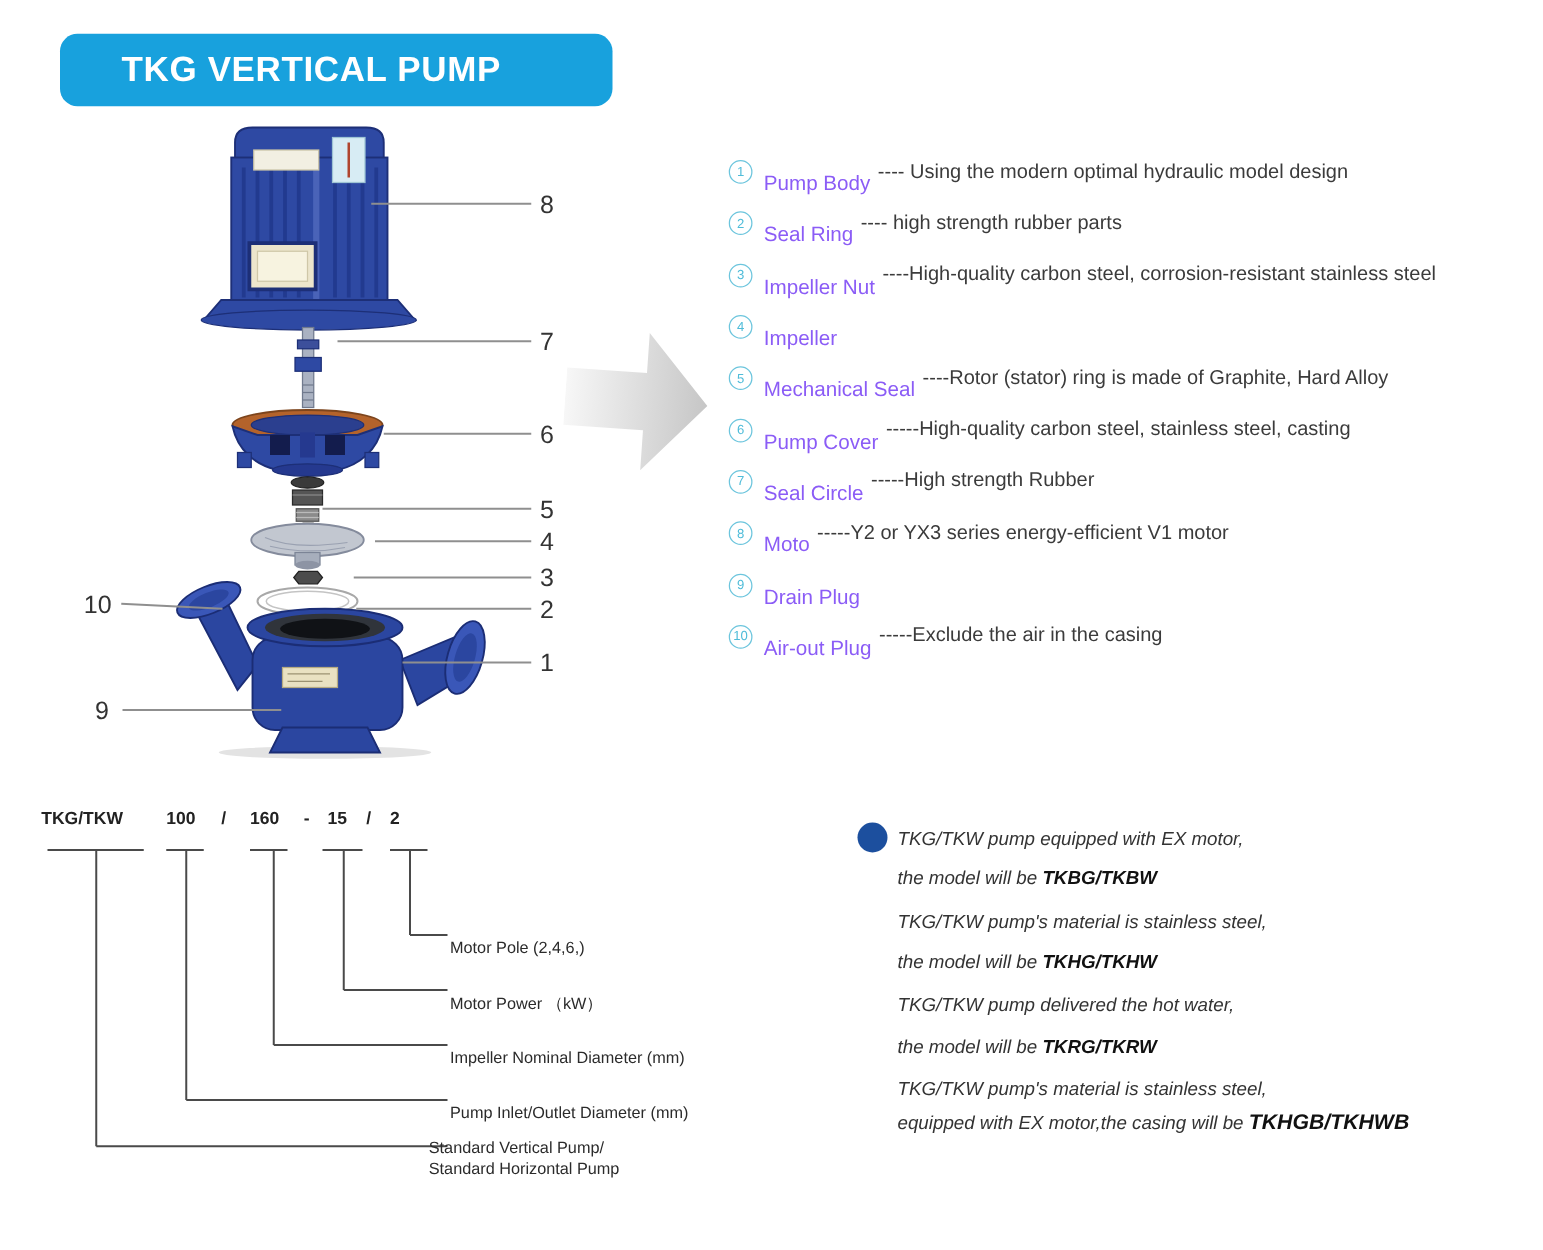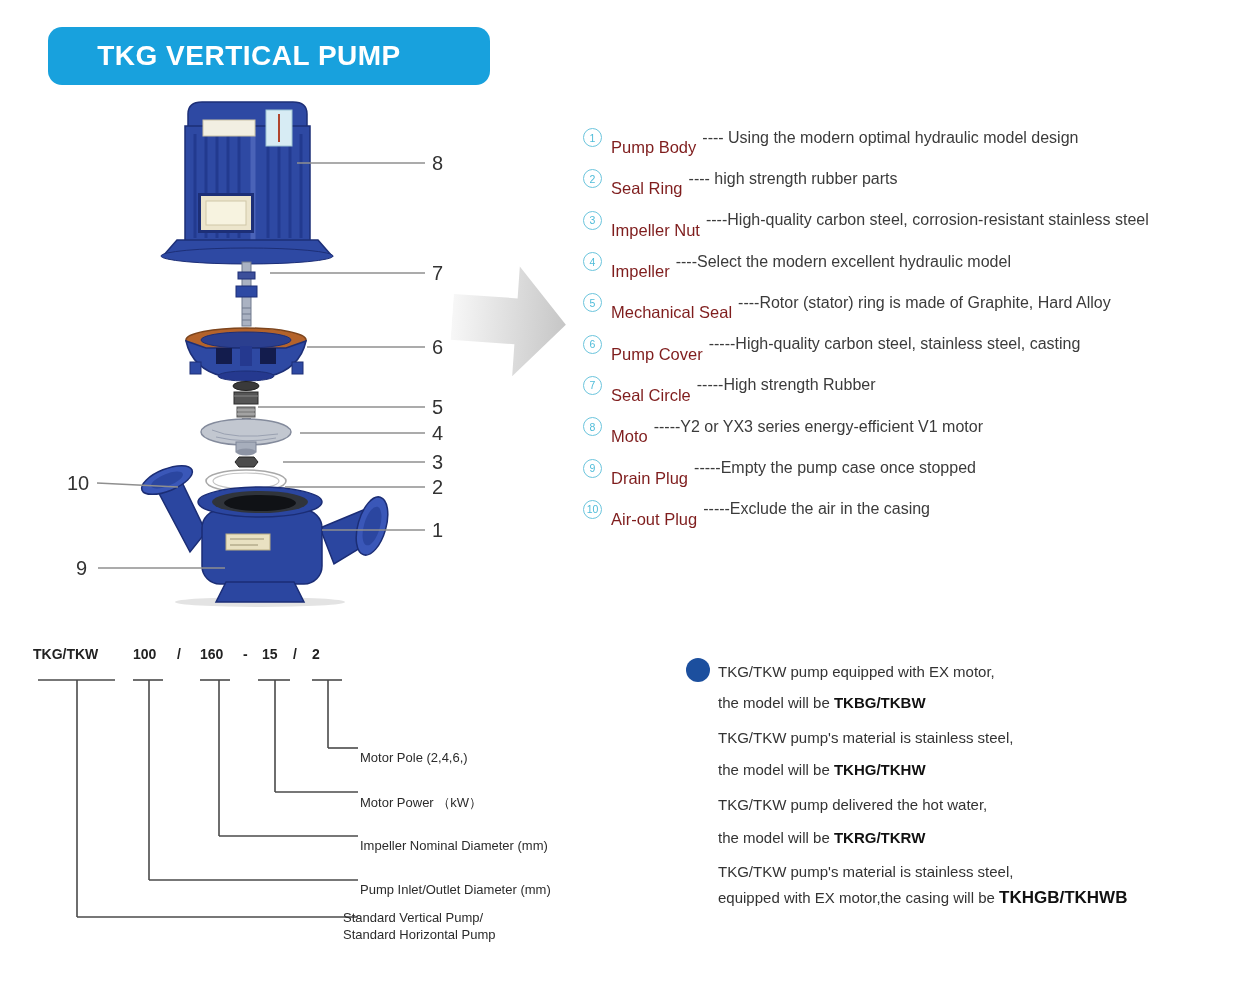--- a/index.html
+++ b/index.html
@@ -21,34 +21,34 @@
   
   .arrowwrap{position:absolute;left:452px;top:258px;width:118px;height:126px;
              transform:rotate(4deg);}
 
   
   .parts{position:absolute;left:583px;top:117px;width:648px;}
   .parts-row{height:41.3px;display:flex;align-items:center;}
   .pnum{flex:0 0 auto;width:17px;height:17px;border:1.4px solid #6cc5dd;border-radius:50%;
         color:#4fbcd9;font-size:10.5px;display:inline-flex;align-items:center;
         justify-content:center;margin-right:9px;}
-  .pname{color:#7f1d1d;font-size:16.5px;margin-right:6px;white-space:nowrap;margin-top:20px;}
+  .pname{color:#8b5cf6;font-size:16.5px;margin-right:6px;white-space:nowrap;margin-top:20px;}
   .pdesc{color:#3b3b3b;font-size:16px;white-space:nowrap;text-align:center;}
 
   
   .mpart{position:absolute;top:646px;font-size:14px;font-weight:bold;color:#222;}
   .treewrap{position:absolute;left:30px;top:670px;width:340px;height:280px;}
   .tree-line{stroke:#4a4a4a;stroke-width:1.6;fill:none;}
   .tlabel{position:absolute;left:360px;font-size:13px;color:#2b2b2b;white-space:nowrap;margin-top:10px;}
   .tlabel2{position:absolute;left:343px;font-size:13px;color:#2b2b2b;line-height:17px;white-space:nowrap;}
 
   
   .bullet{position:absolute;left:686px;top:658px;width:24px;height:24px;border-radius:50%;
           background:#1c4f9e;}
-  .note{position:absolute;left:718px;width:500px;font-size:15px;color:#333;white-space:nowrap;}
+  .note{position:absolute;left:718px;width:500px;font-size:15px;color:#333;white-space:nowrap;font-style:italic;}
   .note b{color:#111;font-weight:bold;}
   .note.big b{font-size:17px;}
 </style>
 </head>
 <body>
 
 <div id="page">
 
   <div class="banner">
     <span>TKG VERTICAL PUMP</span>
@@ -199,21 +199,20 @@
       <span class="pdesc">---- high strength rubber parts</span>
     </div>
     <div class="parts-row">
       <span class="pnum">3</span>
       <span class="pname">Impeller Nut</span>
       <span class="pdesc">----High-quality carbon steel, corrosion-resistant stainless steel</span>
     </div>
     <div class="parts-row">
       <span class="pnum">4</span>
       <span class="pname">Impeller</span>
-      <span class="pdesc">----Select the modern excellent hydraulic model</span>
     </div>
     <div class="parts-row">
       <span class="pnum">5</span>
       <span class="pname">Mechanical Seal</span>
       <span class="pdesc">----Rotor (stator) ring is made of Graphite, Hard Alloy</span>
     </div>
     <div class="parts-row">
       <span class="pnum">6</span>
       <span class="pname">Pump Cover</span>
       <span class="pdesc">-----High-quality carbon steel, stainless steel, casting</span>
@@ -224,21 +223,20 @@
       <span class="pdesc">-----High strength Rubber</span>
     </div>
     <div class="parts-row">
       <span class="pnum">8</span>
       <span class="pname">Moto</span>
       <span class="pdesc">-----Y2 or YX3 series energy-efficient V1 motor</span>
     </div>
     <div class="parts-row">
       <span class="pnum">9</span>
       <span class="pname">Drain Plug</span>
-      <span class="pdesc">-----Empty the pump case once stopped</span>
     </div>
     <div class="parts-row">
       <span class="pnum">10</span>
       <span class="pname">Air-out Plug</span>
       <span class="pdesc">-----Exclude the air in the casing</span>
     </div>
   </div>
 
   <span class="mpart" style="left:33px">TKG/TKW</span>
   <span class="mpart" style="left:133px">100</span>

